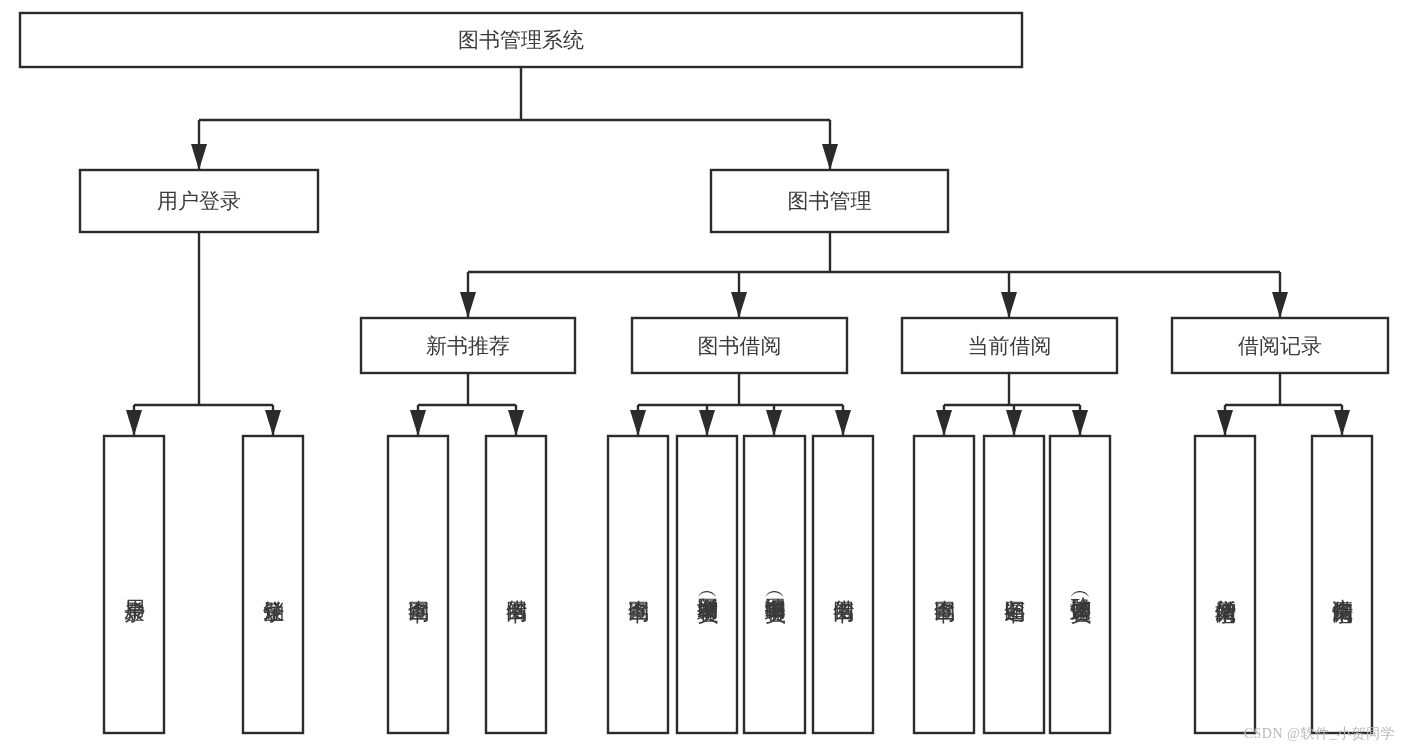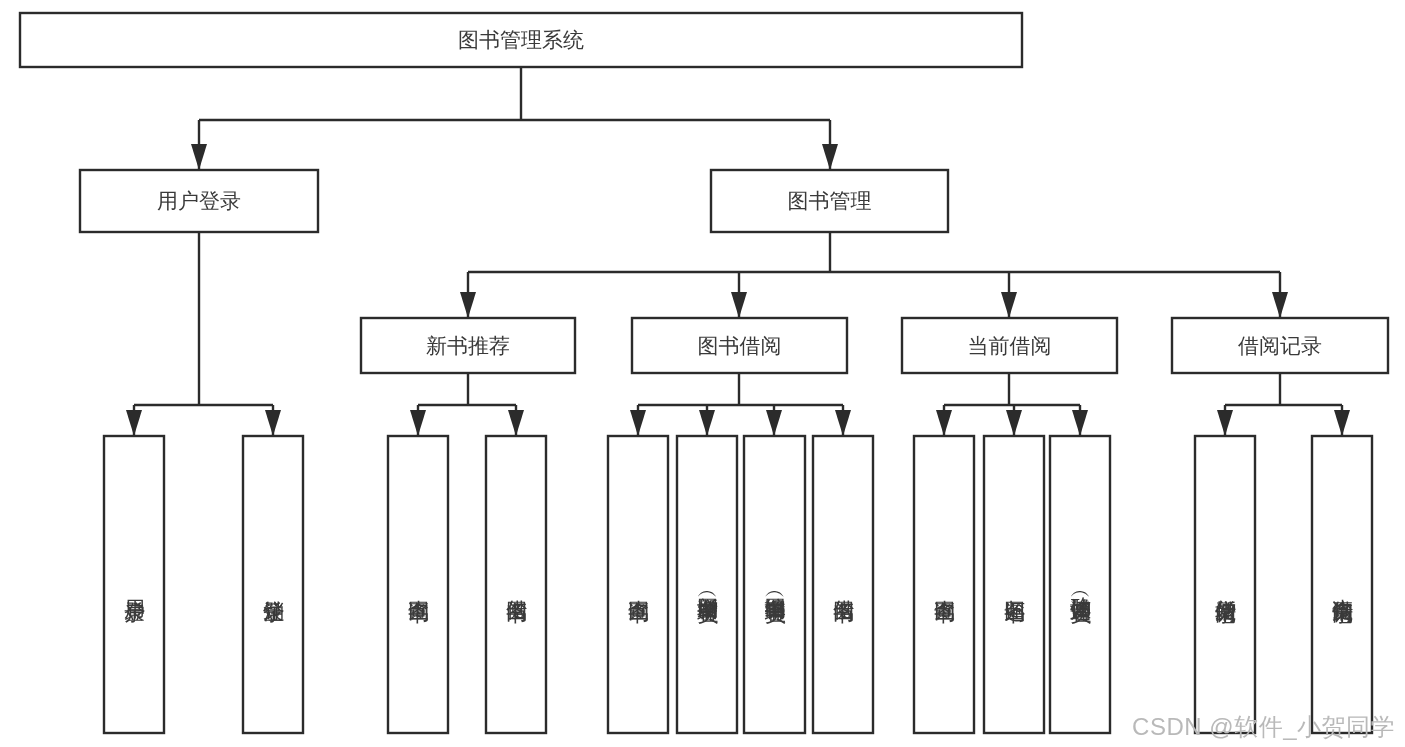--- a/index.html
+++ b/index.html
@@ -71,22 +71,22 @@
     font-size: 21px;
     line-height: 1.12;
     letter-spacing: 1px;
     color: #3a3a3a;
     white-space: nowrap;
   }
   .watermark {
     position: absolute;
     right: 10px;
     bottom: 4px;
-    font-family: Liberation Sans, sans-serif;
-    font-size: 24px;
+    font-family: Liberation Serif, serif;
+    font-size: 14px;
     color: #b9b9b9;
     letter-spacing: 0.5px;
     user-select: none;
     pointer-events: none;
   }
 </style>
 </head>
 <body>
 
 <div id="diagram-root">

